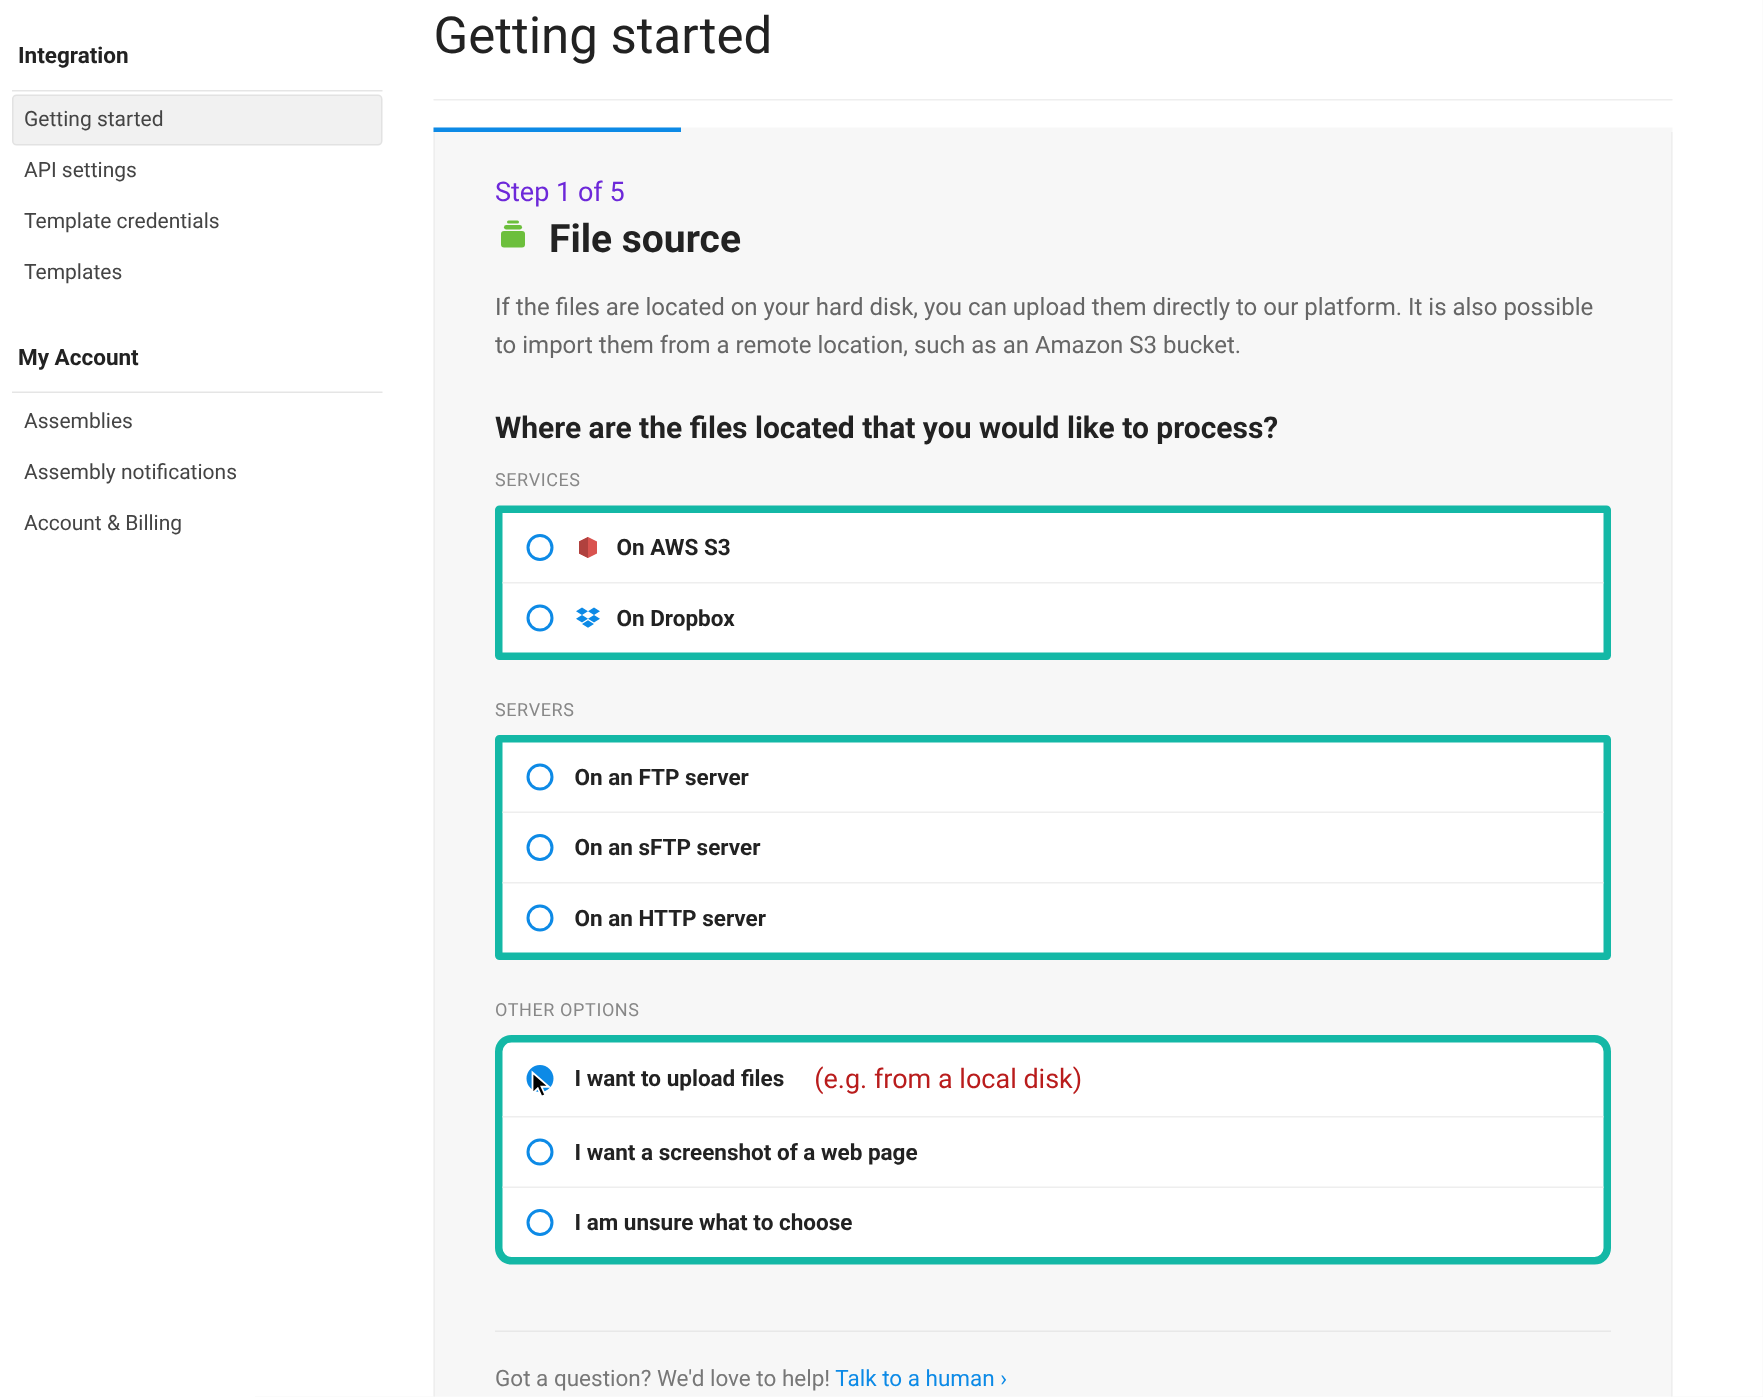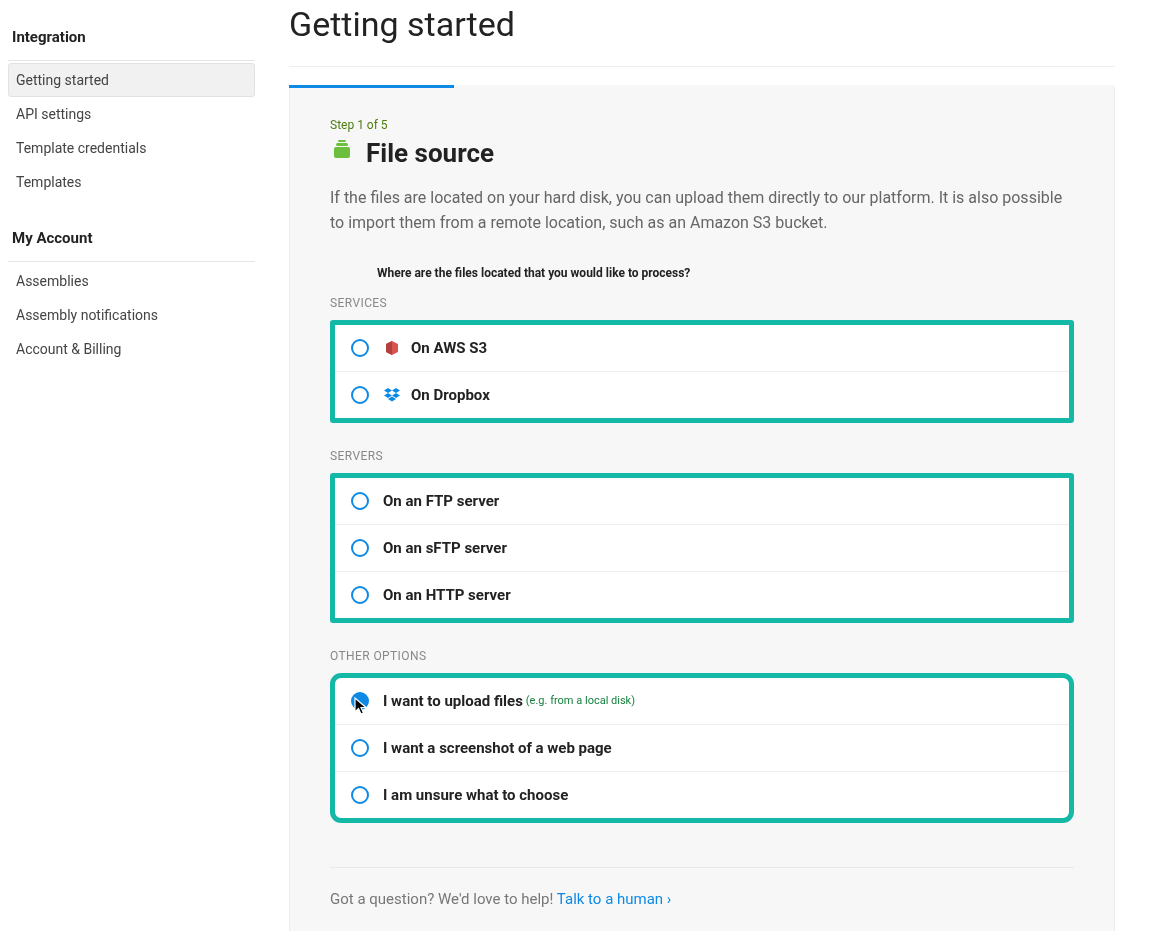--- a/index.html
+++ b/index.html
@@ -70,22 +70,22 @@
     width: 20%;
     background: #0d8ae6;
   }
   .wizard {
     background: #f7f7f7;
     border: 1px solid #eee;
     border-top: none;
     padding: 30px 40px 28px 40px;
   }
   .step-label {
-    font-size: 12px;
-    color: #4d7c0f;
+    font-size: 18px;
+    color: #6d28d9;
     margin-bottom: 6px;
   }
   .step-title-row {
     display: flex;
     align-items: flex-start;
     gap: 12px;
     margin-bottom: 18px;
   }
   .step-title {
     font-size: 26px;
@@ -93,25 +93,24 @@
     color: #222;
   }
   .step-desc {
     font-size: 16px;
     color: #666;
     line-height: 1.55;
     margin-bottom: 30px;
     max-width: 740px;
   }
   .question {
-    font-size: 12px;
+    font-size: 20px;
     font-weight: 700;
     color: #222;
     margin-bottom: 16px;
-    margin-left: 47px;
   }
   .group-label {
     font-size: 12px;
     letter-spacing: 0.4px;
     color: #888;
     margin-bottom: 10px;
     text-transform: uppercase;
   }
   .option-list {
     background: #fff;
@@ -143,24 +142,24 @@
     justify-content: center;
     margin-right: 10px;
     flex-shrink: 0;
   }
   .opt-label {
     font-size: 15px;
     font-weight: 700;
     color: #222;
   }
   .opt-sublabel {
-    font-size: 11px;
+    font-size: 18px;
     font-weight: 400;
-    color: #15803d;
-    margin-left: 3px;
+    color: #b91c1c;
+    margin-left: 20px;
   }
   .footer {
     margin-top: 44px;
     padding-top: 22px;
     border-top: 1px solid #e8e8e8;
     font-size: 15px;
     color: #777;
   }
   .footer a {
     color: #0d8ae6;

